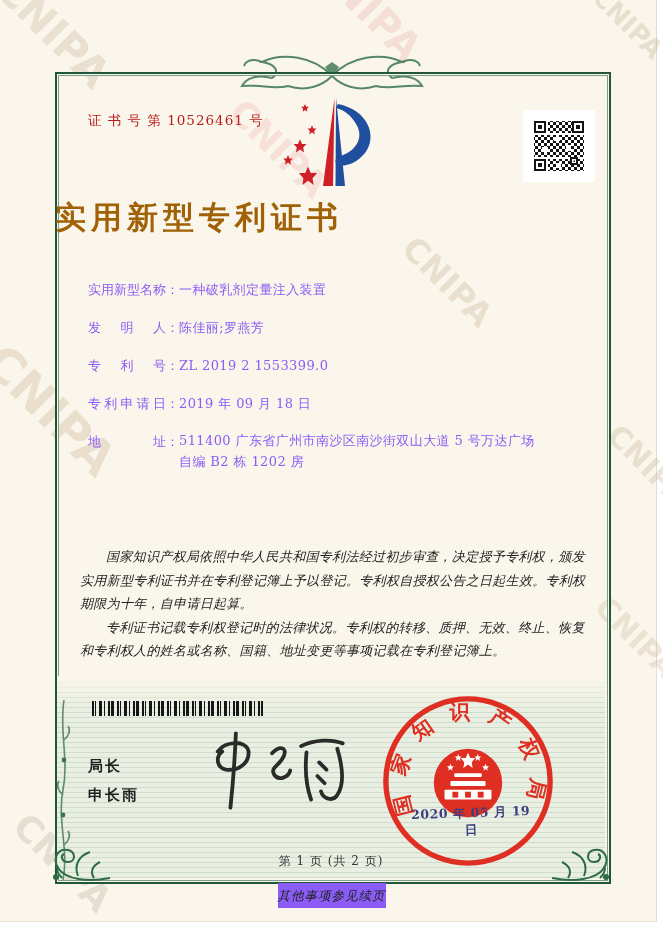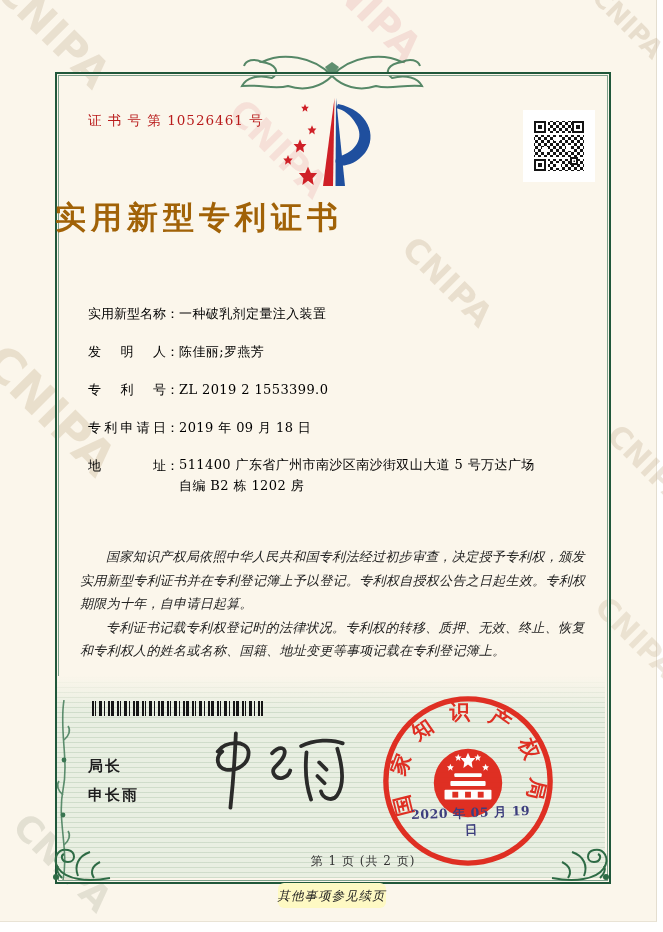--- a/index.html
+++ b/index.html
@@ -13,21 +13,21 @@
   .wm{position:absolute;font-family:"DejaVu Sans","Liberation Sans",sans-serif;font-weight:700;transform:rotate(45deg);white-space:nowrap;pointer-events:none;}
   .frame{position:absolute;left:55px;top:72px;width:552px;height:808px;
     border:2px solid #20573a;
     box-shadow:inset 0 0 0 1px #fbf6eb, inset 0 0 0 2px #7da08b;
   }
   .cert-no{position:absolute;left:88px;top:112px;font-size:13.5px;letter-spacing:1px;color:#b91c1c;}
   .logo{position:absolute;left:272px;top:94px;width:128px;height:98px;}
   .qr-box{position:absolute;left:523px;top:110px;width:72px;height:72px;background:#ffffff;display:flex;align-items:center;justify-content:center;}
   .title{position:absolute;left:55px;top:197px;width:552px;text-align:left;
     font-size:31px;font-weight:700;letter-spacing:5px;color:#a16207;}
-  .fields{position:absolute;left:88px;top:279px;width:500px;font-size:13px;color:#000000;margin-top:24px;}
+  .fields{position:absolute;left:88px;top:279px;width:500px;font-size:13px;color:#8b5cf6;}
   .row{margin-bottom:17px;line-height:21px;white-space:nowrap;}
   .row .lbl{display:inline-block;width:78px;text-align:justify;text-align-last:justify;vertical-align:top;}
   .row .colon{display:inline-block;vertical-align:top;}
   .row .val{display:inline-block;vertical-align:top;letter-spacing:.4px;white-space:normal;width:400px;}
   .row.address{margin-bottom:8px;}
   .row.address .val div{line-height:20.5px;}
   .grant-left{display:inline-block;width:242px;}
   .notice{position:absolute;left:80px;top:545px;width:506px;font-size:13px;line-height:23.5px;
     font-style:italic;color:#222;letter-spacing:.3px;}
   .notice p{margin:0;text-indent:2em;}
@@ -43,23 +43,23 @@
       #161616 7px 10px, rgba(0,0,0,0) 10px 12px,
       #161616 12px 13px, rgba(0,0,0,0) 13px 16px,
       #161616 16px 18px, rgba(0,0,0,0) 18px 19px,
       #161616 19px 22px, rgba(0,0,0,0) 22px 25px);}
   .director{position:absolute;left:88px;top:752px;font-family:"DejaVu Sans","Liberation Sans",sans-serif;
     font-size:15px;font-weight:600;color:#1f1f1f;line-height:29px;letter-spacing:2px;}
   .signature{position:absolute;left:196px;top:724px;width:154px;height:94px;}
   .seal{position:absolute;left:380px;top:693px;width:176px;height:176px;opacity:.96;}
   .seal-date{position:absolute;left:408px;top:805px;width:126px;text-align:center;
     font-size:12.5px;font-weight:700;color:#3d3e7e;letter-spacing:.5px;transform:rotate(-2deg);}
-  .page-info{position:absolute;left:55px;top:853px;width:552px;text-align:center;font-size:12px;color:#333;letter-spacing:1px;padding-left:32px;}
+  .page-info{position:absolute;left:55px;top:853px;width:552px;text-align:center;font-size:12px;color:#333;letter-spacing:1px;}
   .note{position:absolute;left:0;top:888px;width:663px;text-align:center;font-size:12.5px;font-style:italic;color:#222;}
-  .note span{background:#fef9c3;padding:5px 0;letter-spacing:1px;border-radius:6px;}
+  .note span{background:#8b5cf6;padding:5px 0;letter-spacing:1px;}
   .ornament{position:absolute;pointer-events:none;}
   .corner-r{transform:scaleX(-1);}
 </style>
 </head>
 <body>
 
 <div class="paper">
 
   <span class="wm" style="left:-18px;top:6px;font-size:42px;color:rgba(193,172,142,.30);">CNIPA</span>
   <span class="wm" style="left:300px;top:-16px;font-size:40px;color:rgba(230,164,164,.30);">CNIPA</span>

